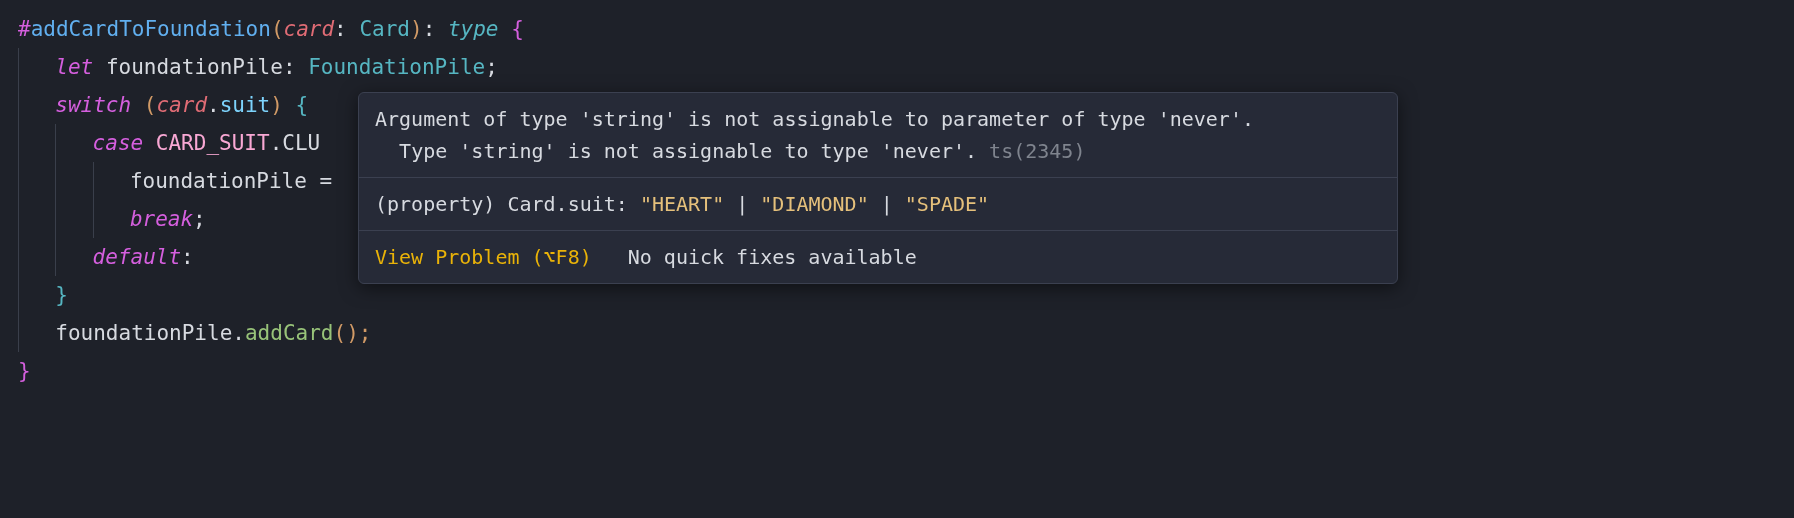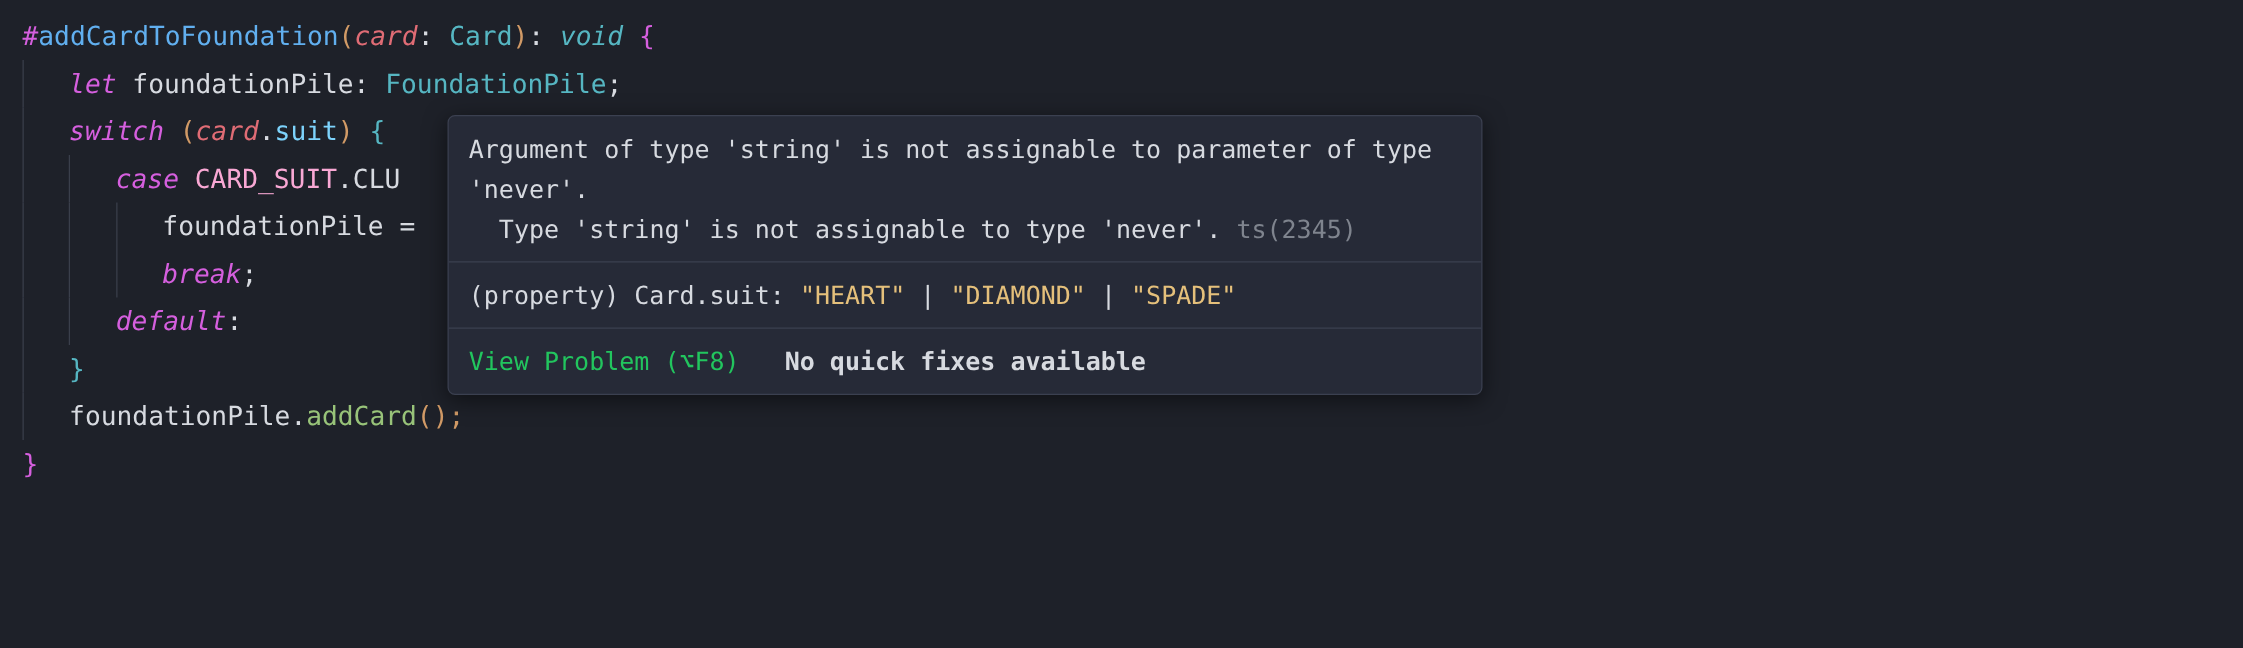--- a/index.html
+++ b/index.html
@@ -55,21 +55,21 @@
     text-decoration: underline wavy #e06c75;
     text-decoration-thickness: 2px;
     text-underline-offset: 3px;
   }
 
   
   .hover-box {
     position: absolute;
     top: 92px;
     left: 358px;
-    width: 828px;
+    width: 1040px;
     background: #262a37;
     border: 1px solid #3b4050;
     border-radius: 6px;
     box-shadow: 0 4px 18px rgba(0,0,0,0.5);
     font-size: 20px;
     line-height: 1.6;
     color: #d7dae0;
     z-index: 10;
   }
   .hover-section {
@@ -80,29 +80,29 @@
   .hover-msg { white-space: pre-wrap; }
   .hover-code { color: #d7dae0; }
   .hover-err-code { color: #7f848e; margin-top: 48px; }
   .hover-string { color: #e5c07b; }
   .hover-footer {
     display: flex;
     align-items: center;
     gap: 36px;
     padding: 10px 16px;
   }
-  .hover-link { color: #22c55e; cursor: pointer; }
-  .hover-noquick { color: #d7dae0; font-weight: bold; }
+  .hover-link { color: #eab308; cursor: pointer; }
+  .hover-noquick { color: #d7dae0; }
 </style>
 </head>
 <body>
 
 <div class="code-area">
 
-  <div class="line"><span class="tk-hash">#</span><span class="tk-method">addCardToFoundation</span><span class="tk-brace">(</span><span class="tk-param">card</span><span class="tk-white">: </span><span class="tk-type">Card</span><span class="tk-brace">)</span><span class="tk-white">: </span><span class="tk-void">void</span><span class="tk-brace2"> {</span></div>
+  <div class="line"><span class="tk-hash">#</span><span class="tk-method">addCardToFoundation</span><span class="tk-brace">(</span><span class="tk-param">card</span><span class="tk-white">: </span><span class="tk-type">Card</span><span class="tk-brace">)</span><span class="tk-white">: </span><span class="tk-void">type</span><span class="tk-brace2"> {</span></div>
 
   <div class="line"><span class="indent-guide"></span>  <span class="tk-keyword">let</span><span class="tk-white"> foundationPile</span><span class="tk-white">: </span><span class="tk-type">FoundationPile</span><span class="tk-white">;</span></div>
 
   <div class="line"><span class="indent-guide"></span>  <span class="tk-keyword">switch</span><span class="tk-brace"> (</span><span class="tk-param tk-italic">card</span><span class="tk-white">.</span><span class="tk-prop">suit</span><span class="tk-brace">) </span><span class="tk-brace3">{</span></div>
 
   <div class="line"><span class="indent-guide"></span>  <span class="indent-guide"></span>  <span class="tk-keyword">case</span><span> </span><span class="tk-const">CARD_SUIT</span><span class="tk-white">.</span><span class="tk-white">CLU</span></div>
 
   <div class="line"><span class="indent-guide"></span>  <span class="indent-guide"></span>  <span class="indent-guide"></span>  <span class="tk-white">foundationPile</span><span class="tk-white"> =</span></div>
 
   <div class="line"><span class="indent-guide"></span>  <span class="indent-guide"></span>  <span class="indent-guide"></span>  <span class="tk-keyword">break</span><span class="tk-white">;</span></div>

